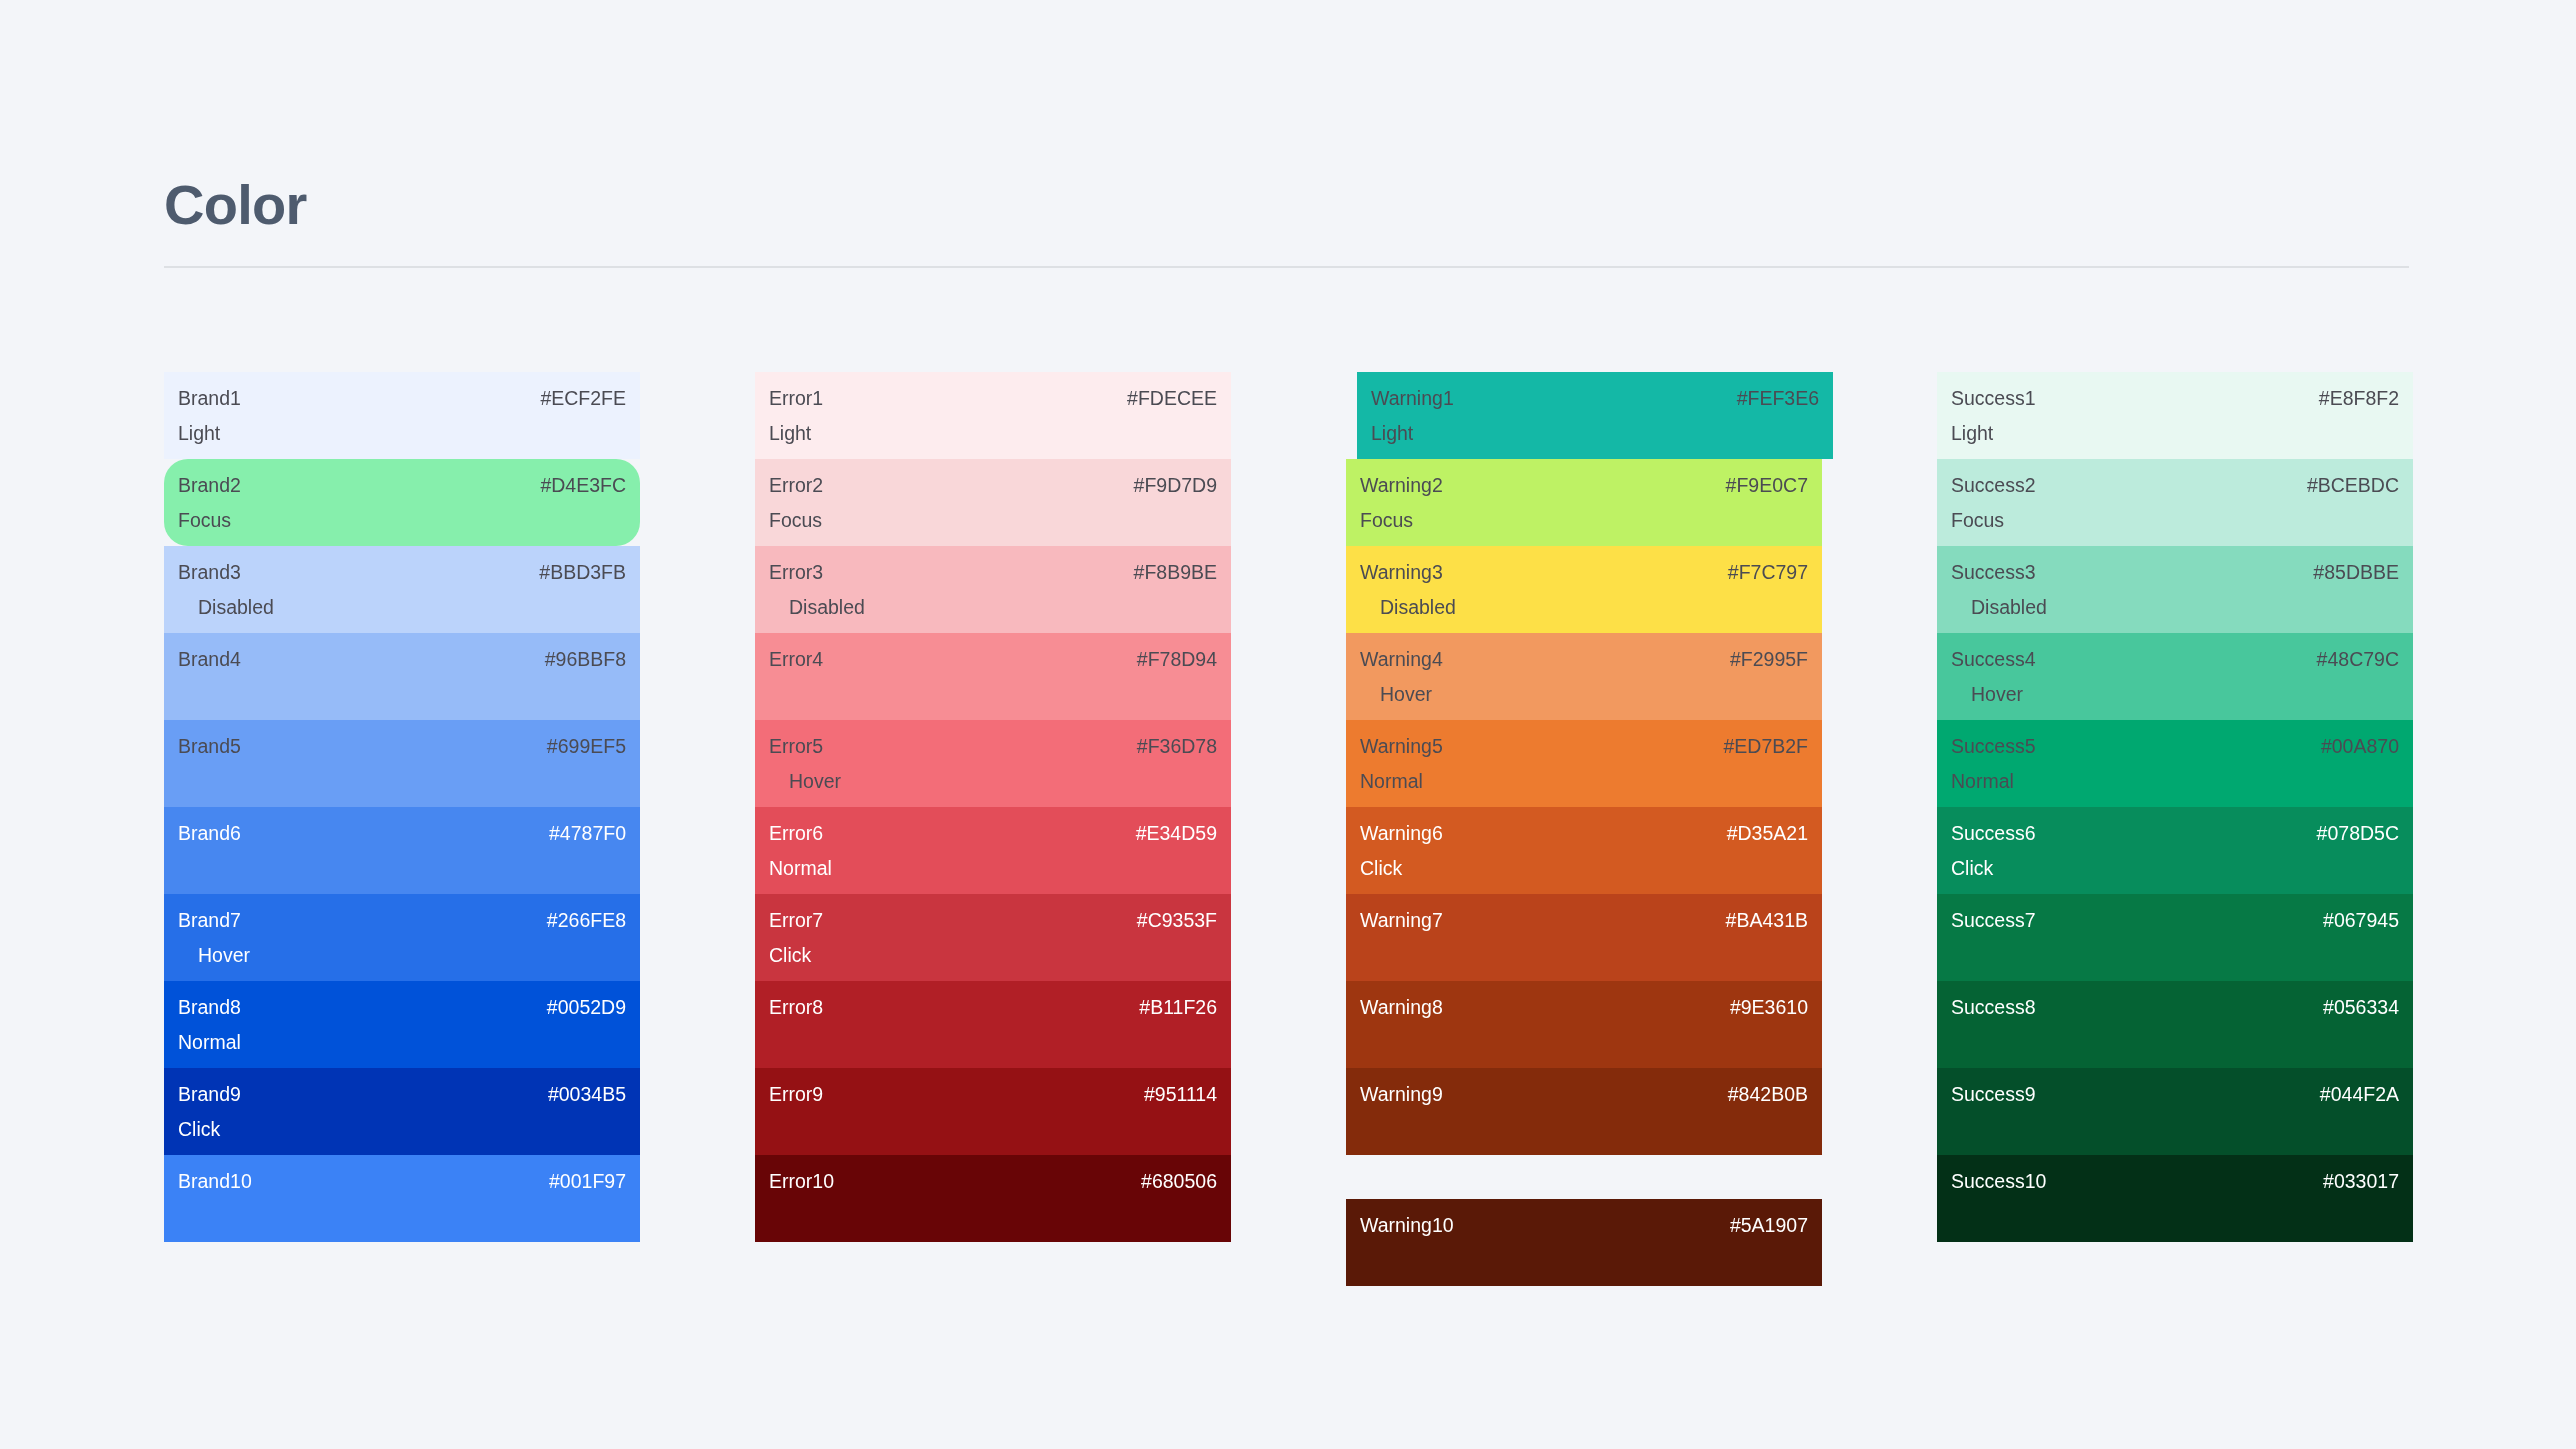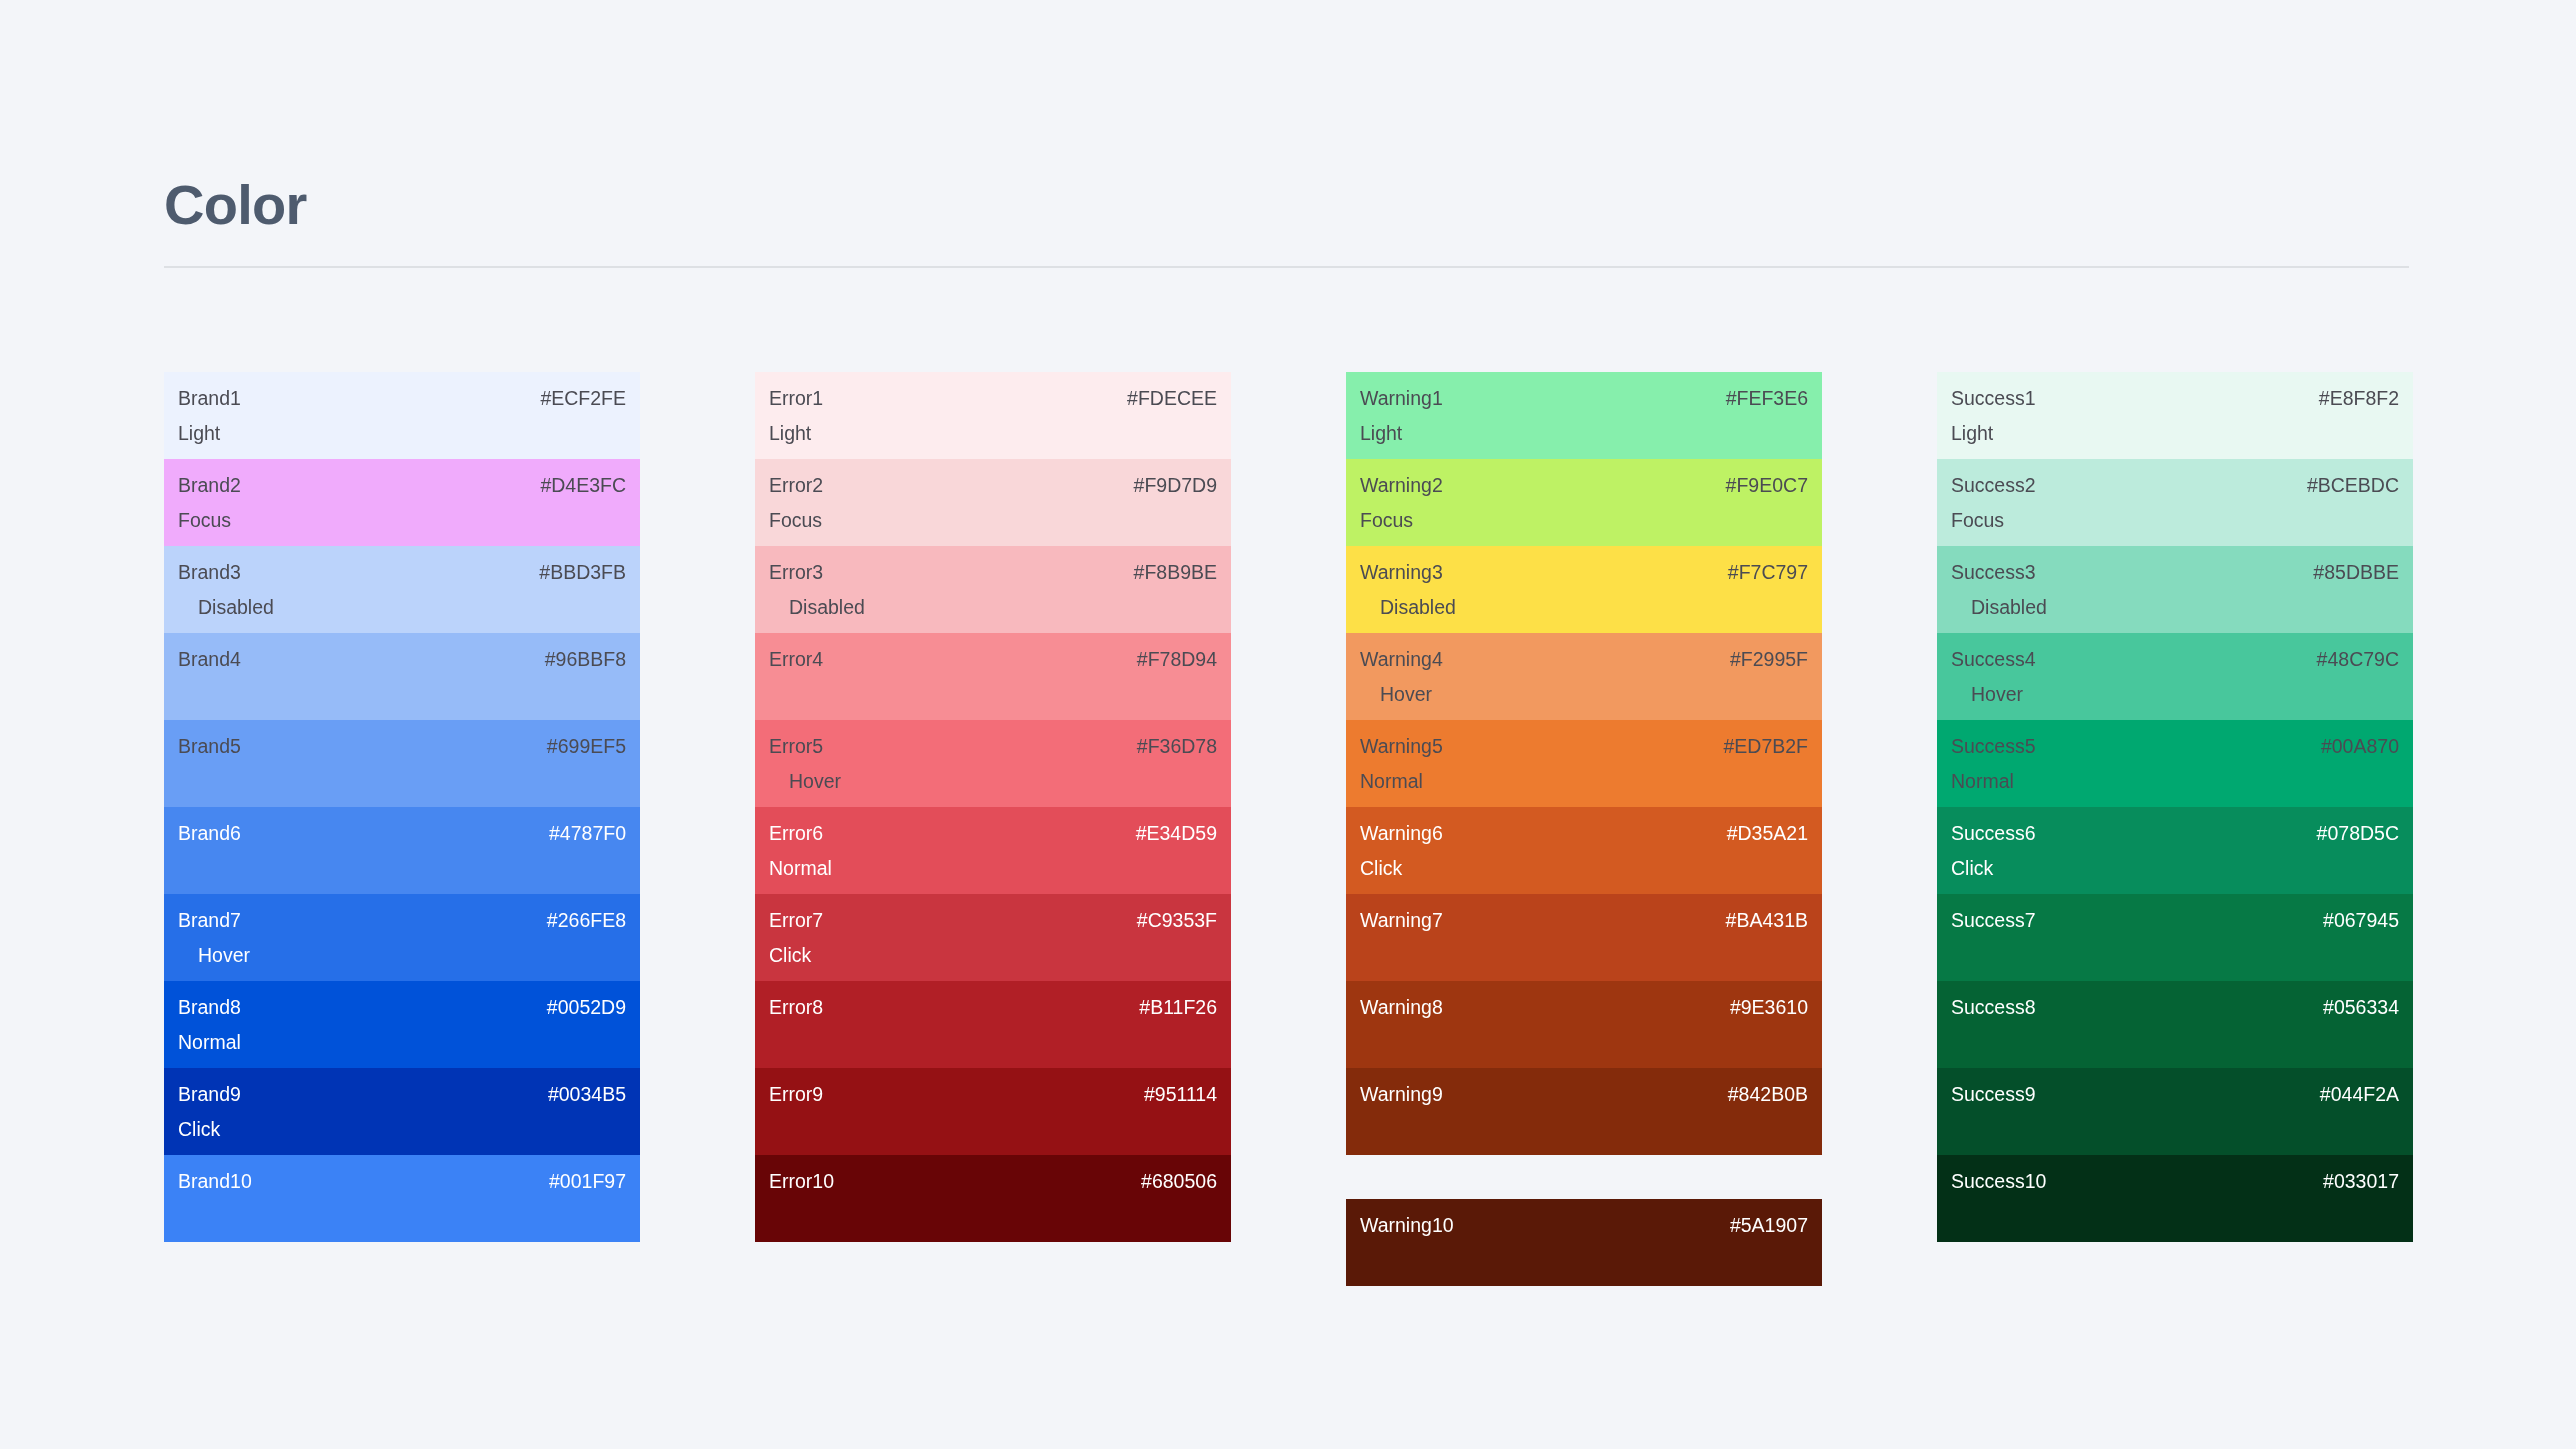--- a/index.html
+++ b/index.html
@@ -86,21 +86,21 @@
 
   <div class="palette" id="palette">
       <div class="ramp">
         <div class="swatch dark-text" style="background: rgb(236, 242, 254);">
           <div class="row-top">
             <span class="name">Brand1</span>
             <span class="hex">#ECF2FE</span>
           </div>
           <span class="state">Light</span>
         </div>
-        <div class="swatch dark-text" style="background: #f0abfc;">
+        <div class="swatch dark-text" style="background: #86efac; border-radius: 24px;">
           <div class="row-top">
             <span class="name">Brand2</span>
             <span class="hex">#D4E3FC</span>
           </div>
           <span class="state">Focus</span>
         </div>
         <div class="swatch dark-text" style="background: rgb(187, 211, 251);">
           <div class="row-top">
             <span class="name">Brand3</span>
             <span class="hex">#BBD3FB</span>
@@ -215,21 +215,21 @@
           </div>
         </div>
         <div class="swatch light-text" style="background: rgb(104, 5, 6);">
           <div class="row-top">
             <span class="name">Error10</span>
             <span class="hex">#680506</span>
           </div>
         </div>
       </div>
       <div class="ramp">
-        <div class="swatch dark-text" style="background: #86efac;">
+        <div class="swatch dark-text" style="background: #14b8a6; margin-left: 11px;">
           <div class="row-top">
             <span class="name">Warning1</span>
             <span class="hex">#FEF3E6</span>
           </div>
           <span class="state">Light</span>
         </div>
         <div class="swatch dark-text" style="background: #bef264;">
           <div class="row-top">
             <span class="name">Warning2</span>
             <span class="hex">#F9E0C7</span>

